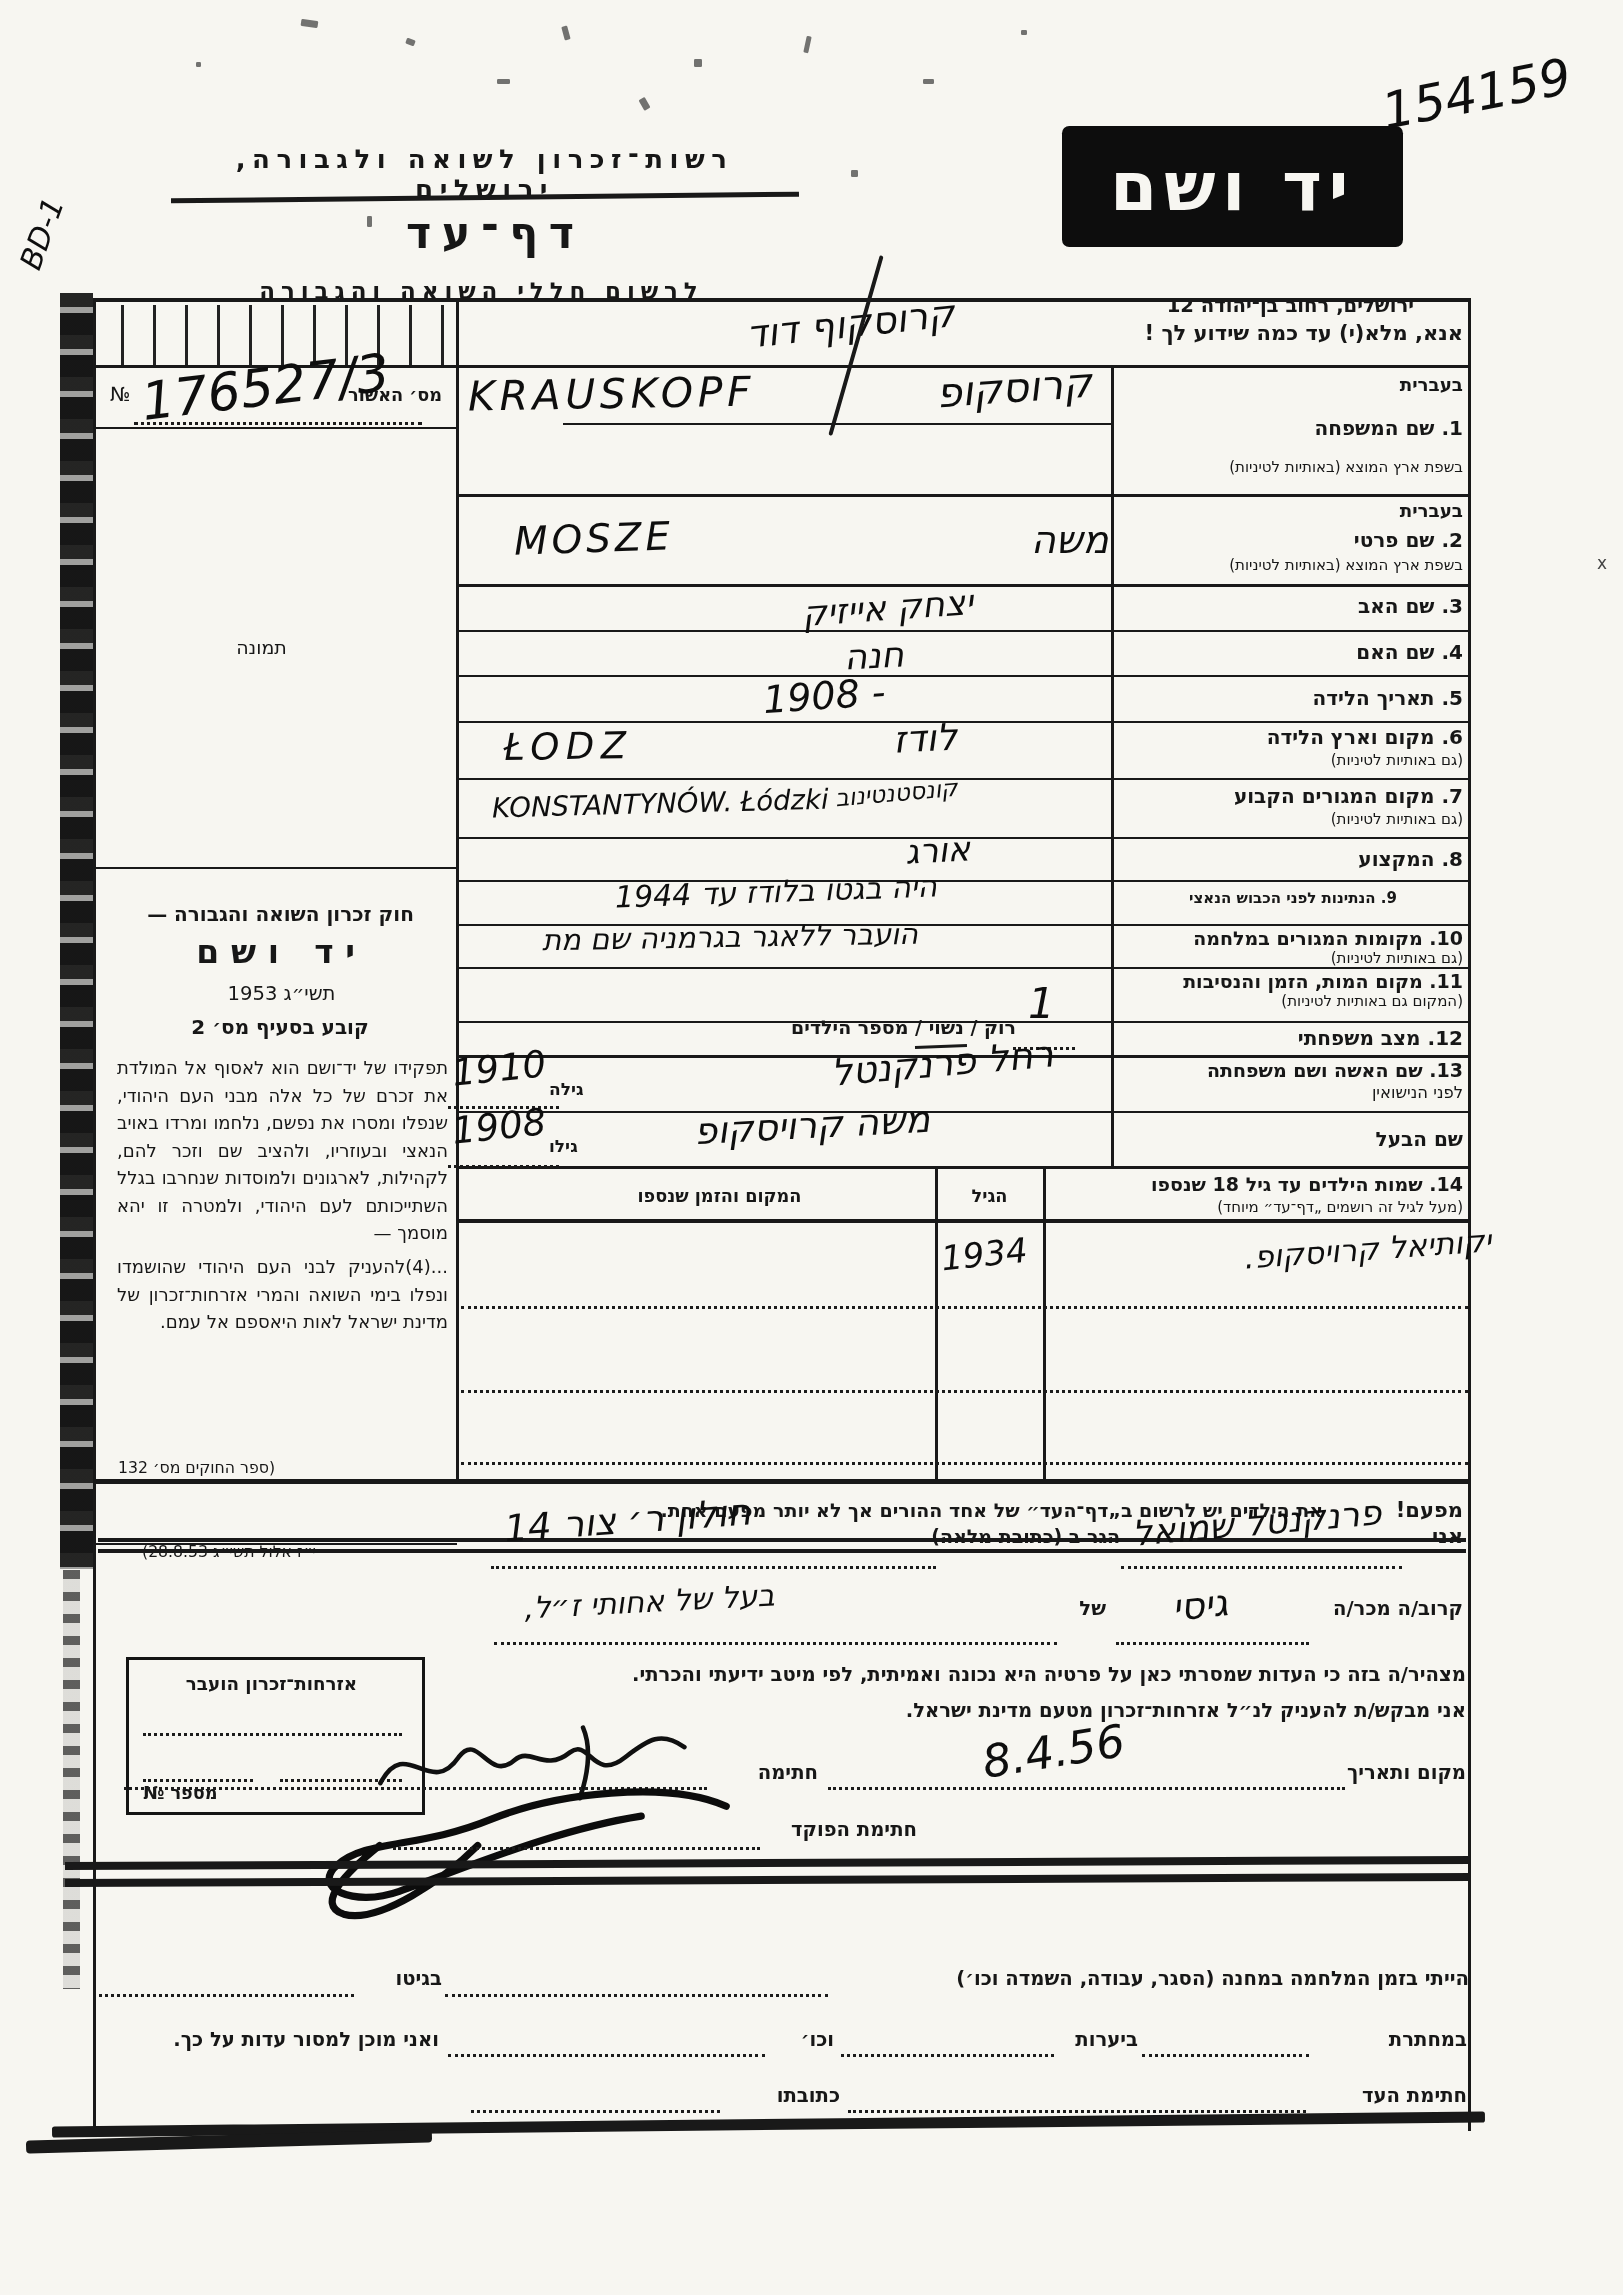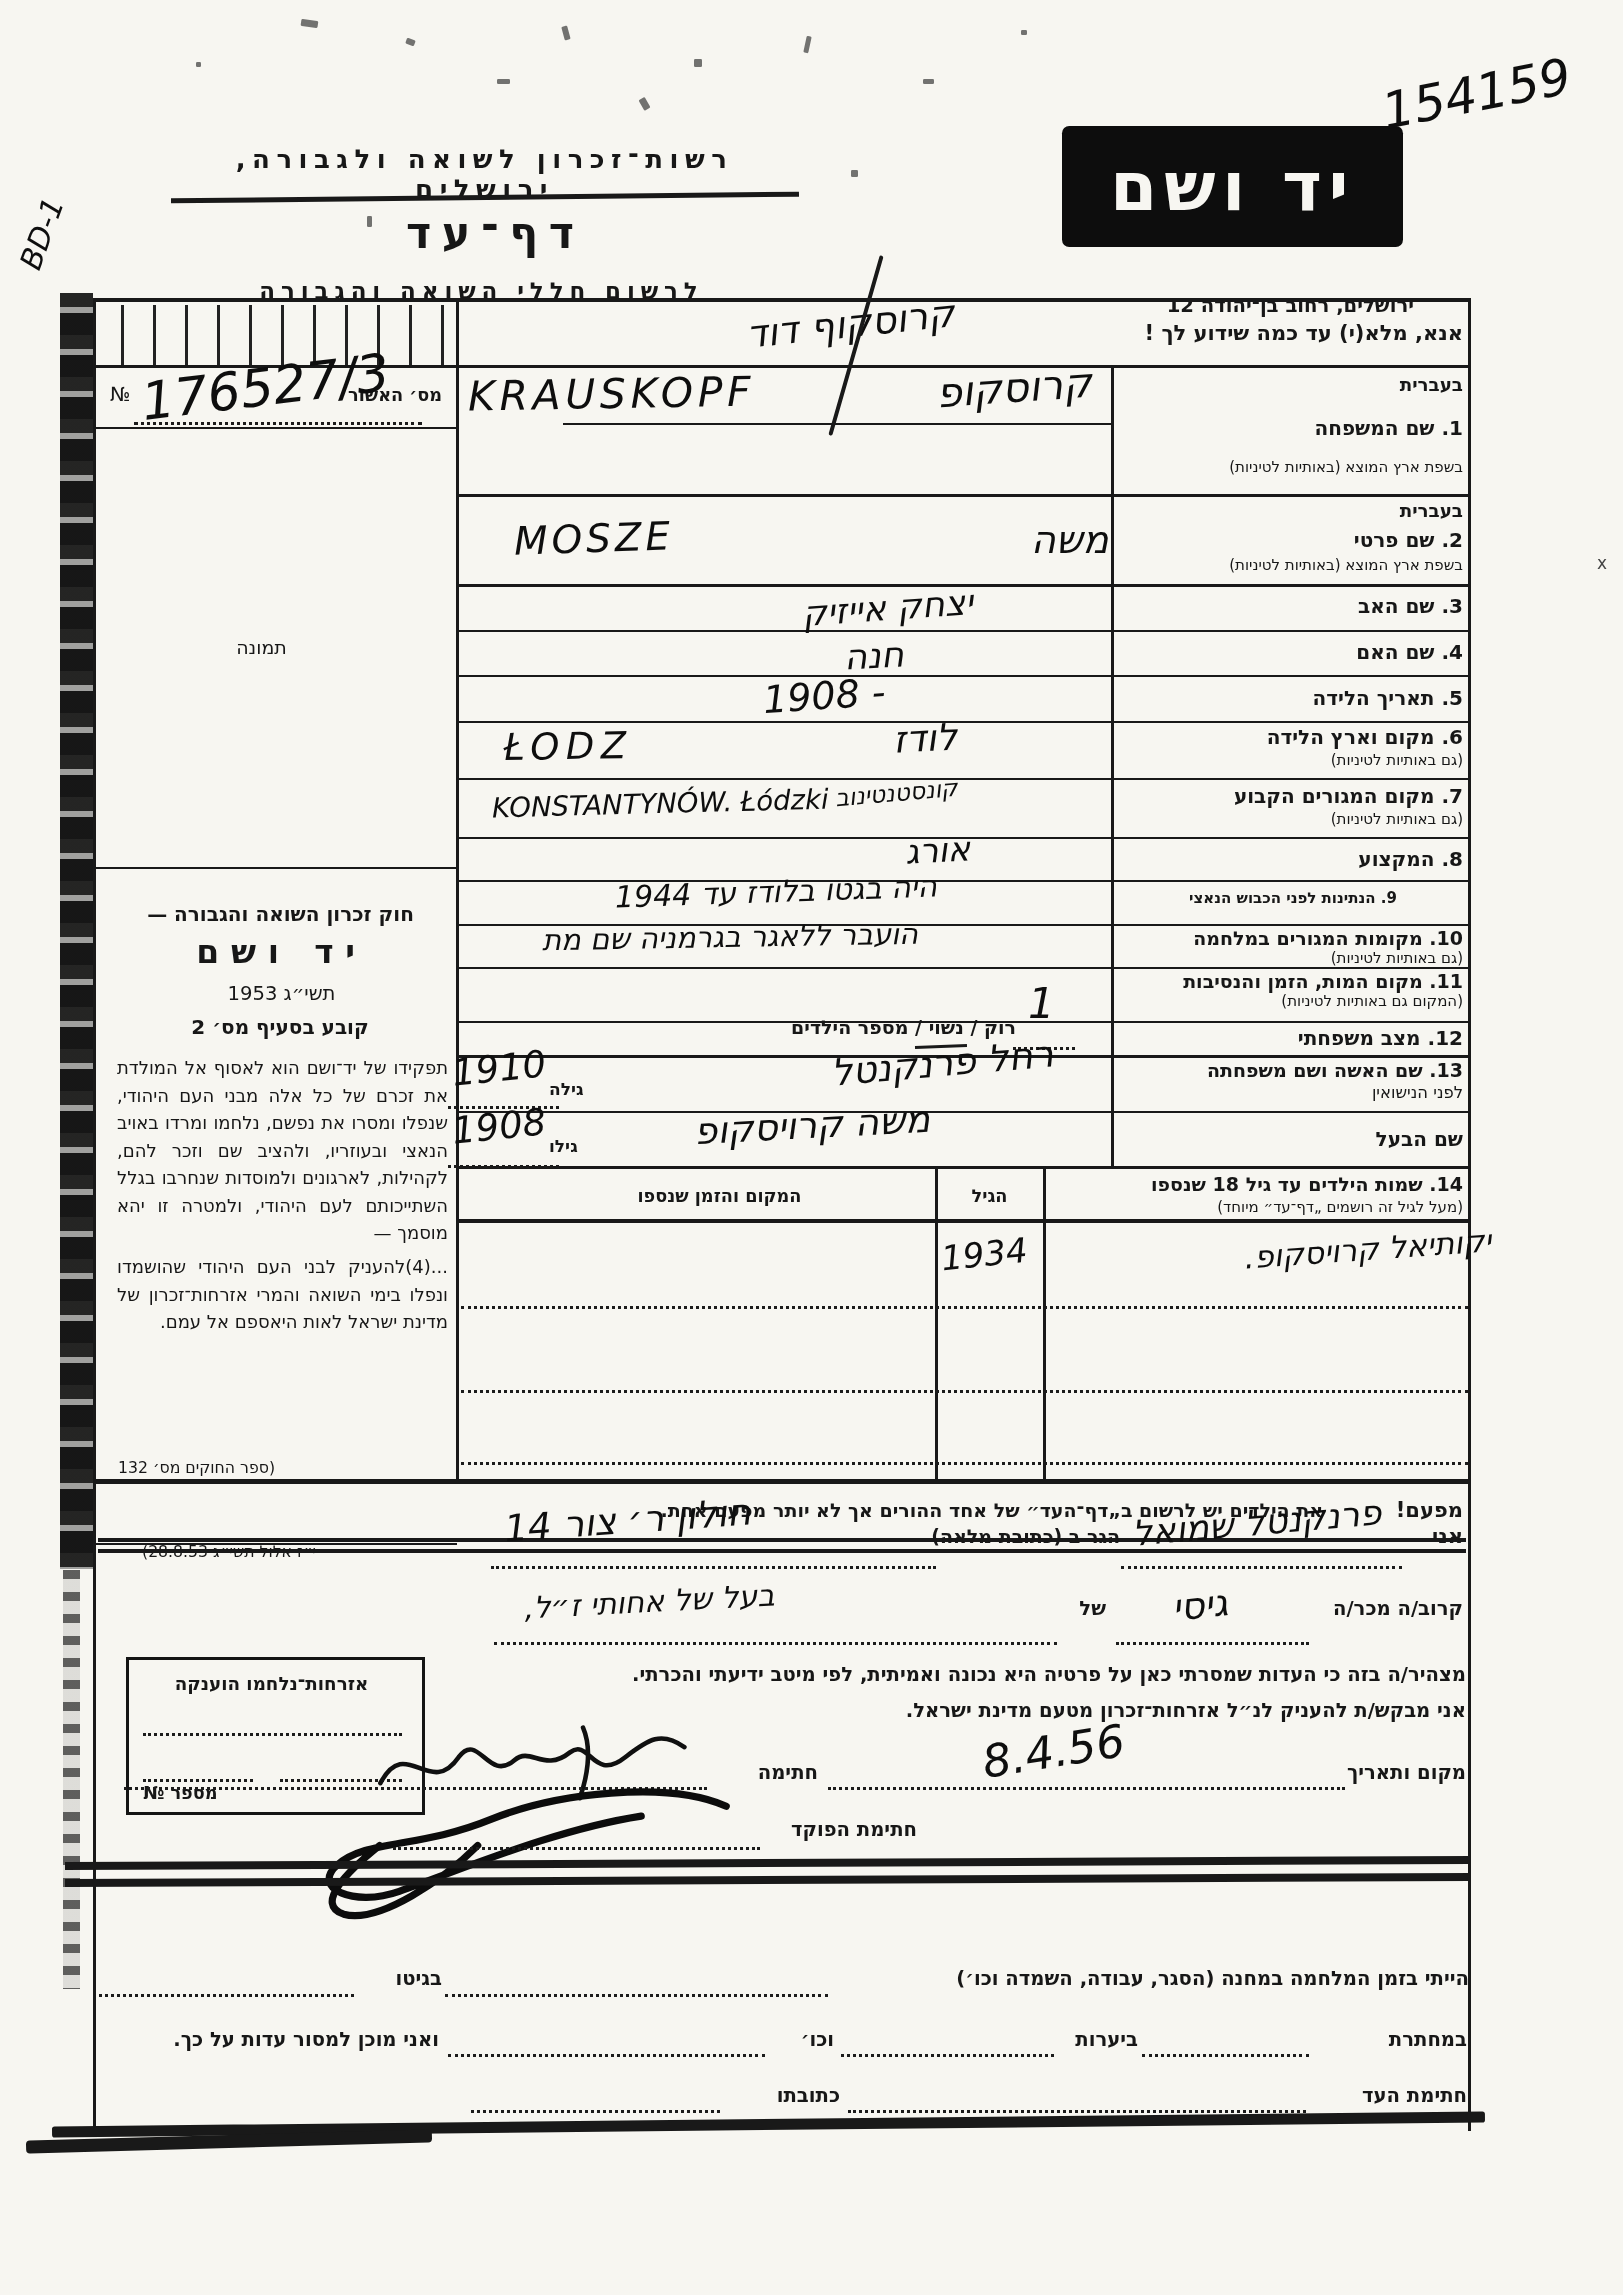--- a/index.html
+++ b/index.html
@@ -80,21 +80,21 @@
   <div class="ab ctr" style="left:123px;top:1015px;width:314px;font-size:20px;font-weight:bold;">קובע בסעיף מס׳ 2</div>
   <div class="ab" style="left:117px;top:1054px;width:331px;font-size:18px;line-height:27.5px;text-align:justify;">
     <p style="margin:0;">תפקידו של יד־ושם הוא לאסוף אל המולדת את זכרם של כל אלה מבני העם היהודי, שנפלו ומסרו את נפשם, נלחמו ומרדו באויב הנאצי ובעוזריו, ולהציב שם וזכר להם, לקהילות, לארגונים ולמוסדות שנחרבו בגלל השתייכותם לעם היהודי, ולמטרה זו יהא מוסמך —</p>
     <p style="margin:6.5px 0 0 0;">...(4)להעניק לבני העם היהודי שהושמדו ונפלו בימי השואה והמרי אזרחות־זכרון של מדינת ישראל לאות היאספם אל עמם.</p>
   </div>
   <div class="sm" style="left:118px;top:1458px;font-size:15.7px;">(ספר החוקים מס׳ 132</div>
   <div class="sm" style="left:118px;top:1542px;font-size:15.7px;margin-left:24px;">י״ז אלול תשי״ג 28.8.53)</div>
   <div class="ln" style="left:93px;top:1543px;width:364px;height:2px;"></div>
 
   <div class="ab" style="left:126px;top:1657px;width:293px;height:152px;border:3.9px solid #141414;"></div>
-  <div class="ab ctr" style="left:134px;top:1673px;width:275px;font-size:18.3px;font-weight:bold;">אזרחות־נלחמו הוענקה</div>
+  <div class="ab ctr" style="left:134px;top:1673px;width:275px;font-size:18.3px;font-weight:bold;">אזרחות־זכרון הועבר</div>
   <div class="dot" style="left:143px;top:1733px;width:259px;"></div>
   <div class="dot" style="left:143px;top:1779px;width:110px;"></div>
   <div class="dot" style="left:280px;top:1779px;width:122px;"></div>
   <div class="sm" style="left:143px;top:1783px;font-size:17.7px;font-weight:bold;direction:rtl;">
      <span>מספר</span>
      <span>№</span>
   </div>
 
   <div class="lbl" style="left:1139px;top:321px;width:324px;font-size:21px;">אנא, מלא(י) עד כמה שידוע לך !</div>
   <div class="hw" style="left:746px;top:302px;font-size:38px;transform:rotate(-6deg);">קרוסקוף דוד</div>

